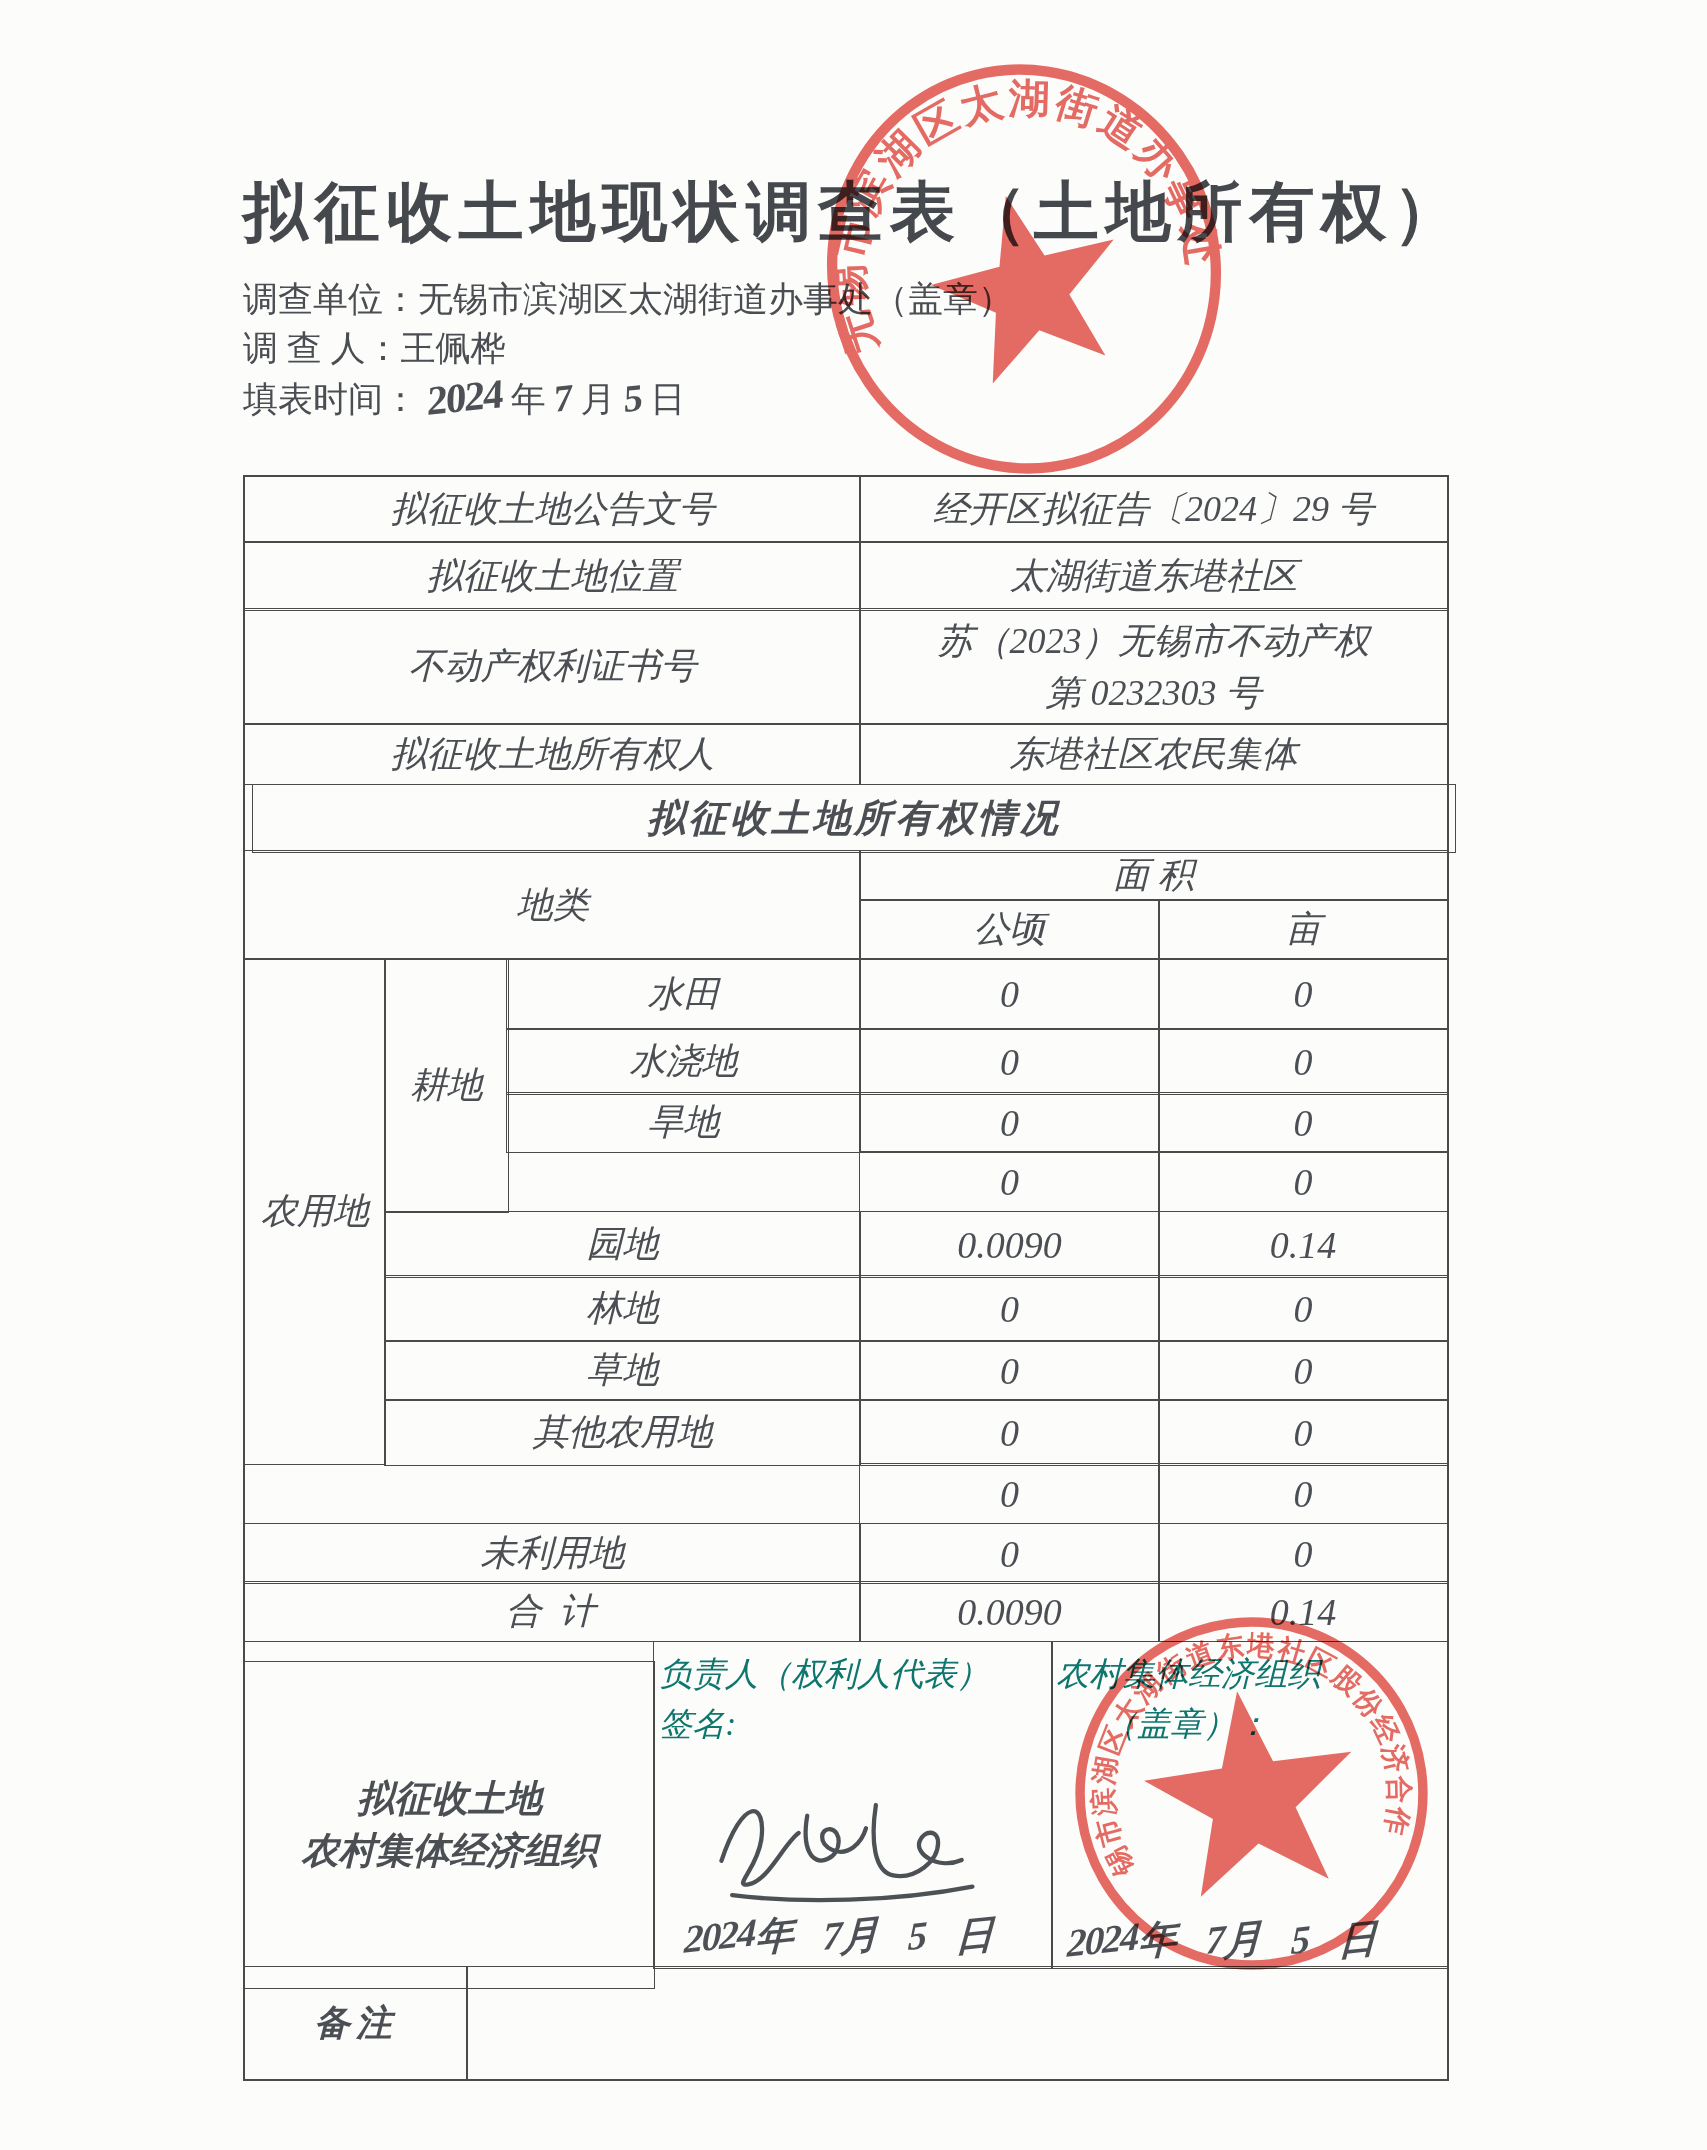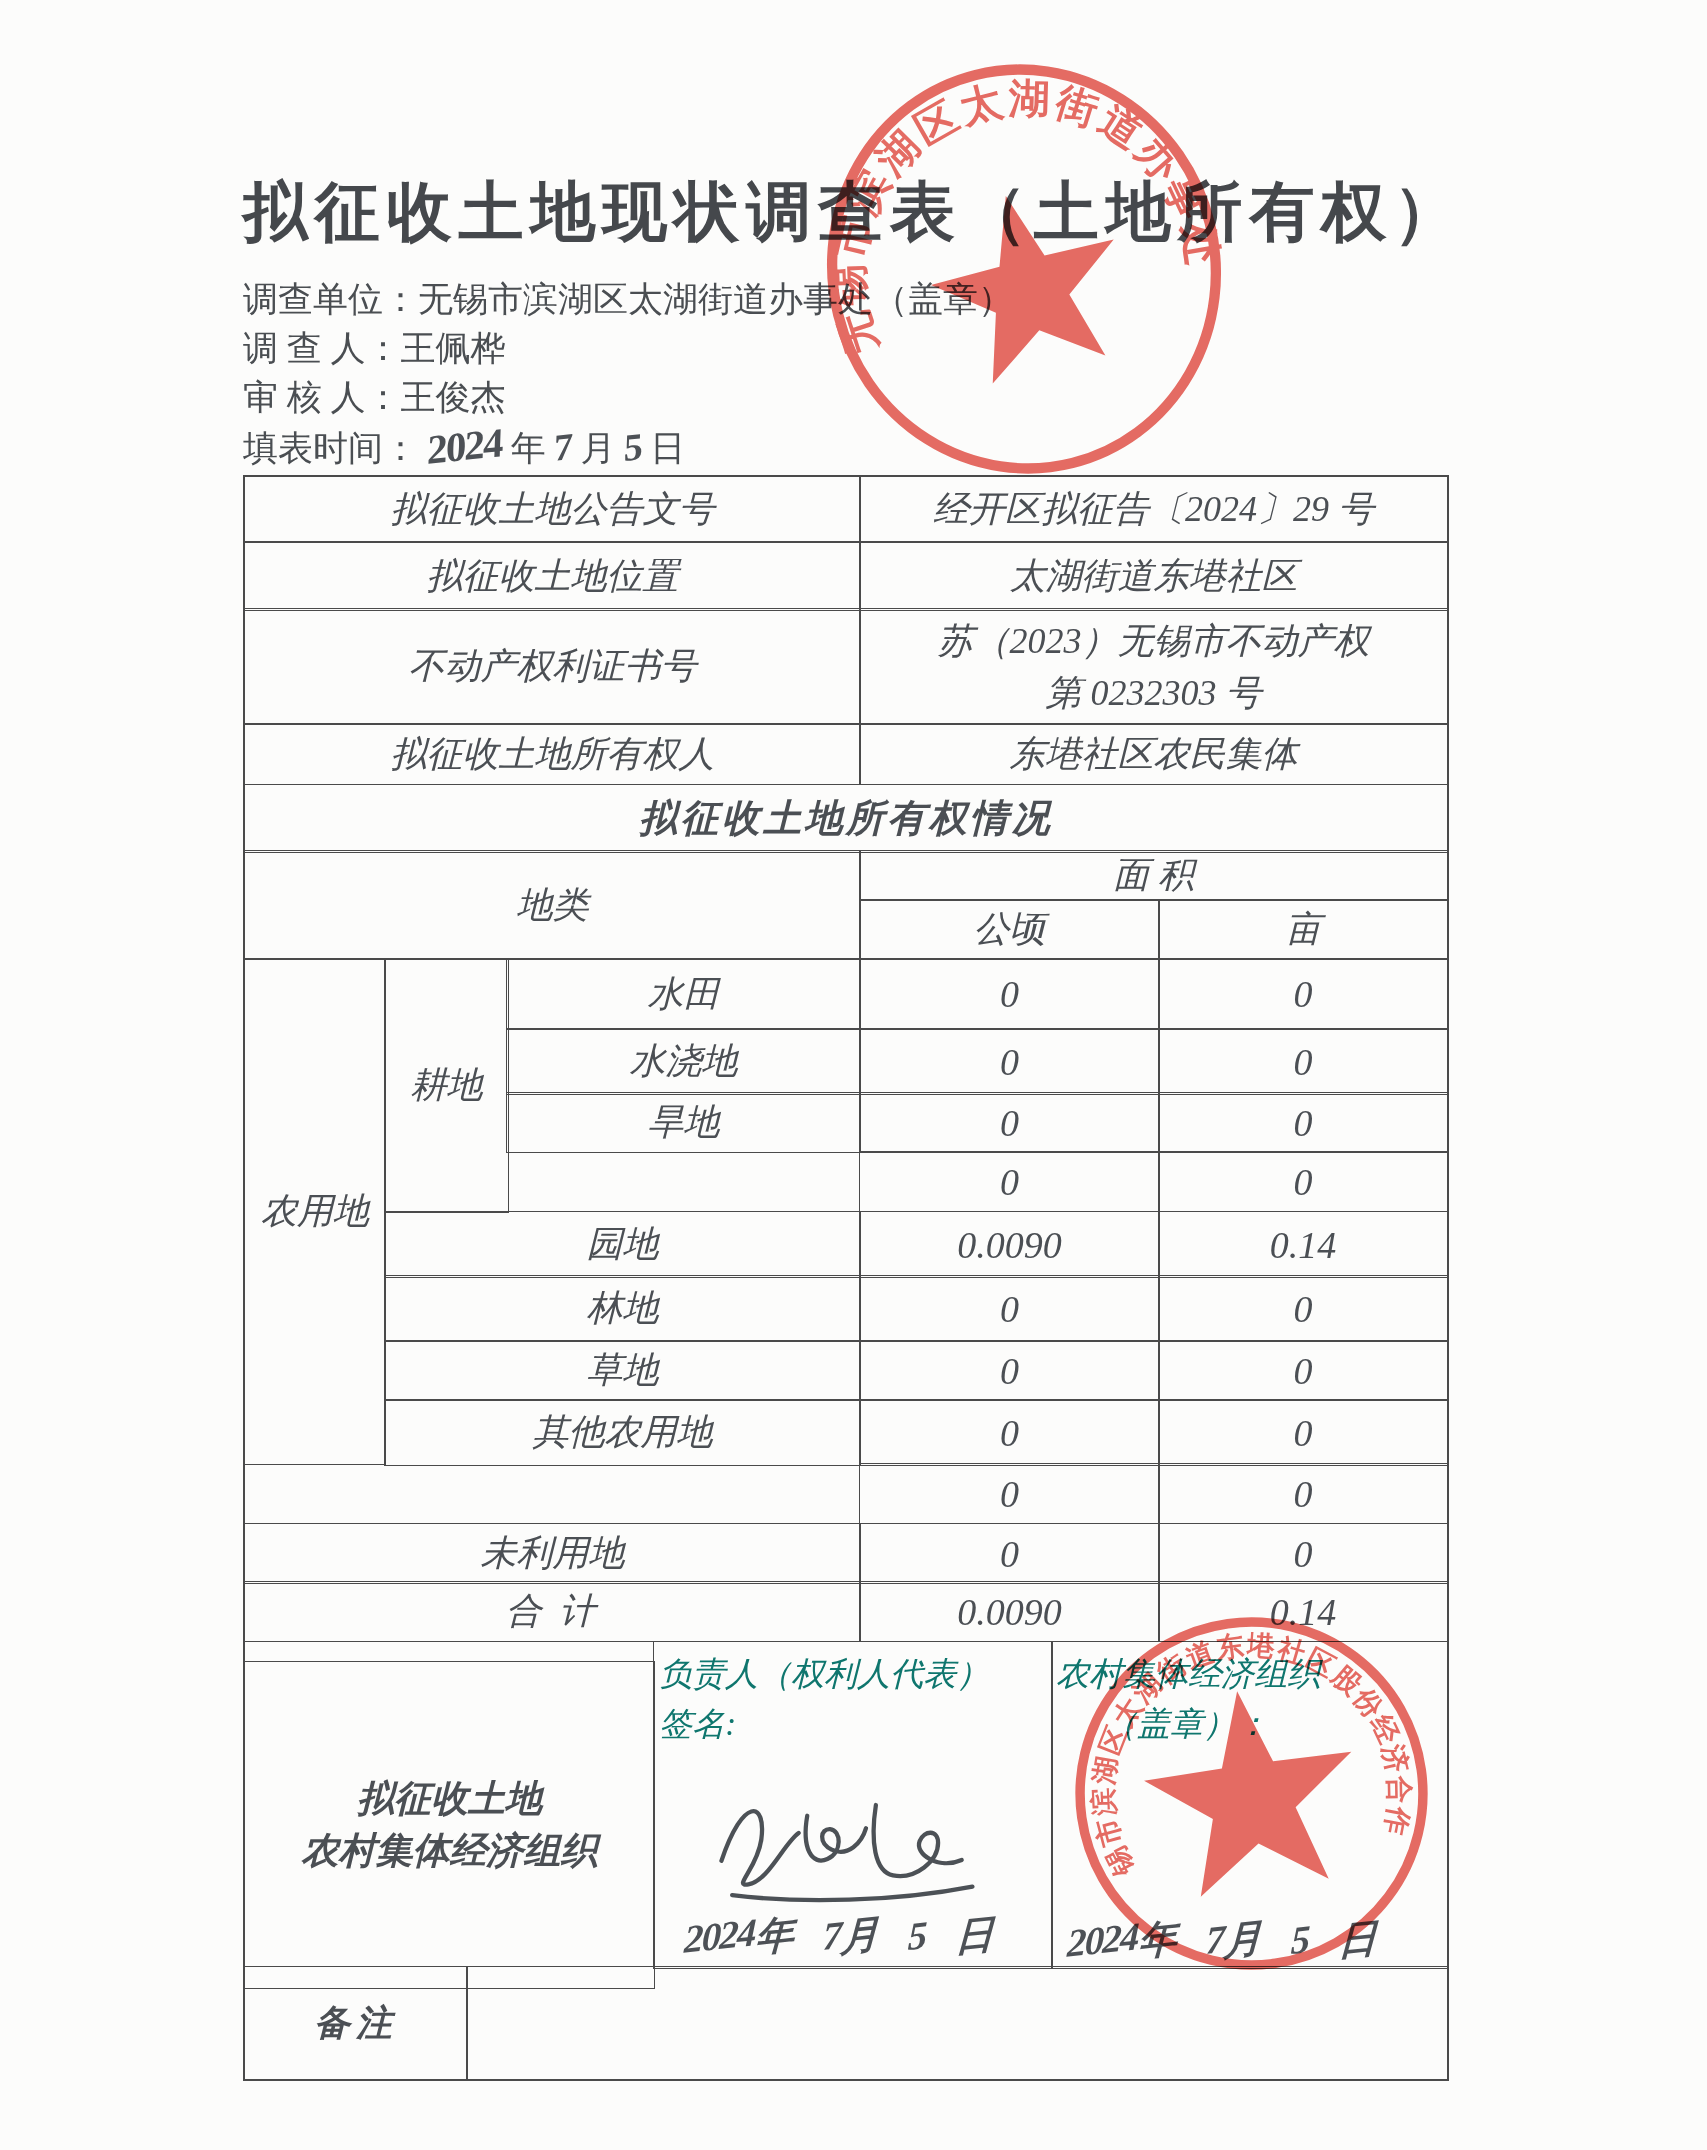--- a/index.html
+++ b/index.html
@@ -11,21 +11,21 @@
   .meta .row{height:49px;}
   .hw{display:inline-block;font-size:41px;color:#4d5156;transform:rotate(-6deg) skewX(-8deg);
       letter-spacing:-1.7px;font-weight:bold;}
   .hw.small{font-size:38px;}
   
   .tbl{position:absolute;left:243px;top:475px;width:1202px;height:1602px;border:2.2px solid #4a4a4a;}
   .cell{position:absolute;outline:0.9px solid #4a4a4a;display:flex;align-items:center;justify-content:center;
         font-size:36px;text-align:center;color:#4b4f54;font-style:italic;}
   .cell.left{justify-content:flex-start;text-align:left;}
   .num{font-size:38px;}
-  .sec{font-size:38px;font-weight:600;letter-spacing:3.4px;}
+  .sec{font-size:38px;font-weight:600;letter-spacing:3.4px;margin-left:8px;}
   .two-line{flex-direction:column;line-height:52px;}
   .bigcell{align-items:flex-start;justify-content:flex-start;}
   .inner{position:absolute;white-space:nowrap;font-size:33px;color:#0f766e;}
   .dateline{position:absolute;white-space:nowrap;font-size:34px;color:#4d5156;}
   .dateline .hw{font-size:39px;}
   .dateline .g{display:inline-block;width:30px;}
   
   .stamp{position:absolute;mix-blend-mode:multiply;opacity:.88;}
   
   .sig{position:absolute;}
@@ -33,21 +33,20 @@
 </head>
 <body>
 
 <div id="page">
 
   <div class="title">拟征收土地现状调查表（土地所有权）</div>
 
   <div class="meta">
     <div class="row"><span>调查单位：</span><span>无锡市滨湖区太湖街道办事处（盖章）</span></div>
     <div class="row"><span>调 查 人：</span><span>王佩桦</span></div>
-    <div class="row"><span>审 核 人：</span><span>王俊杰</span></div>
     <div class="row">
       <span>填表时间：</span>
       <span class="hw">2024</span>
       <span>年</span>
       <span class="hw small">7</span>
       <span>月</span>
       <span class="hw small">5</span>
       <span>日</span>
     </div>
   </div>

